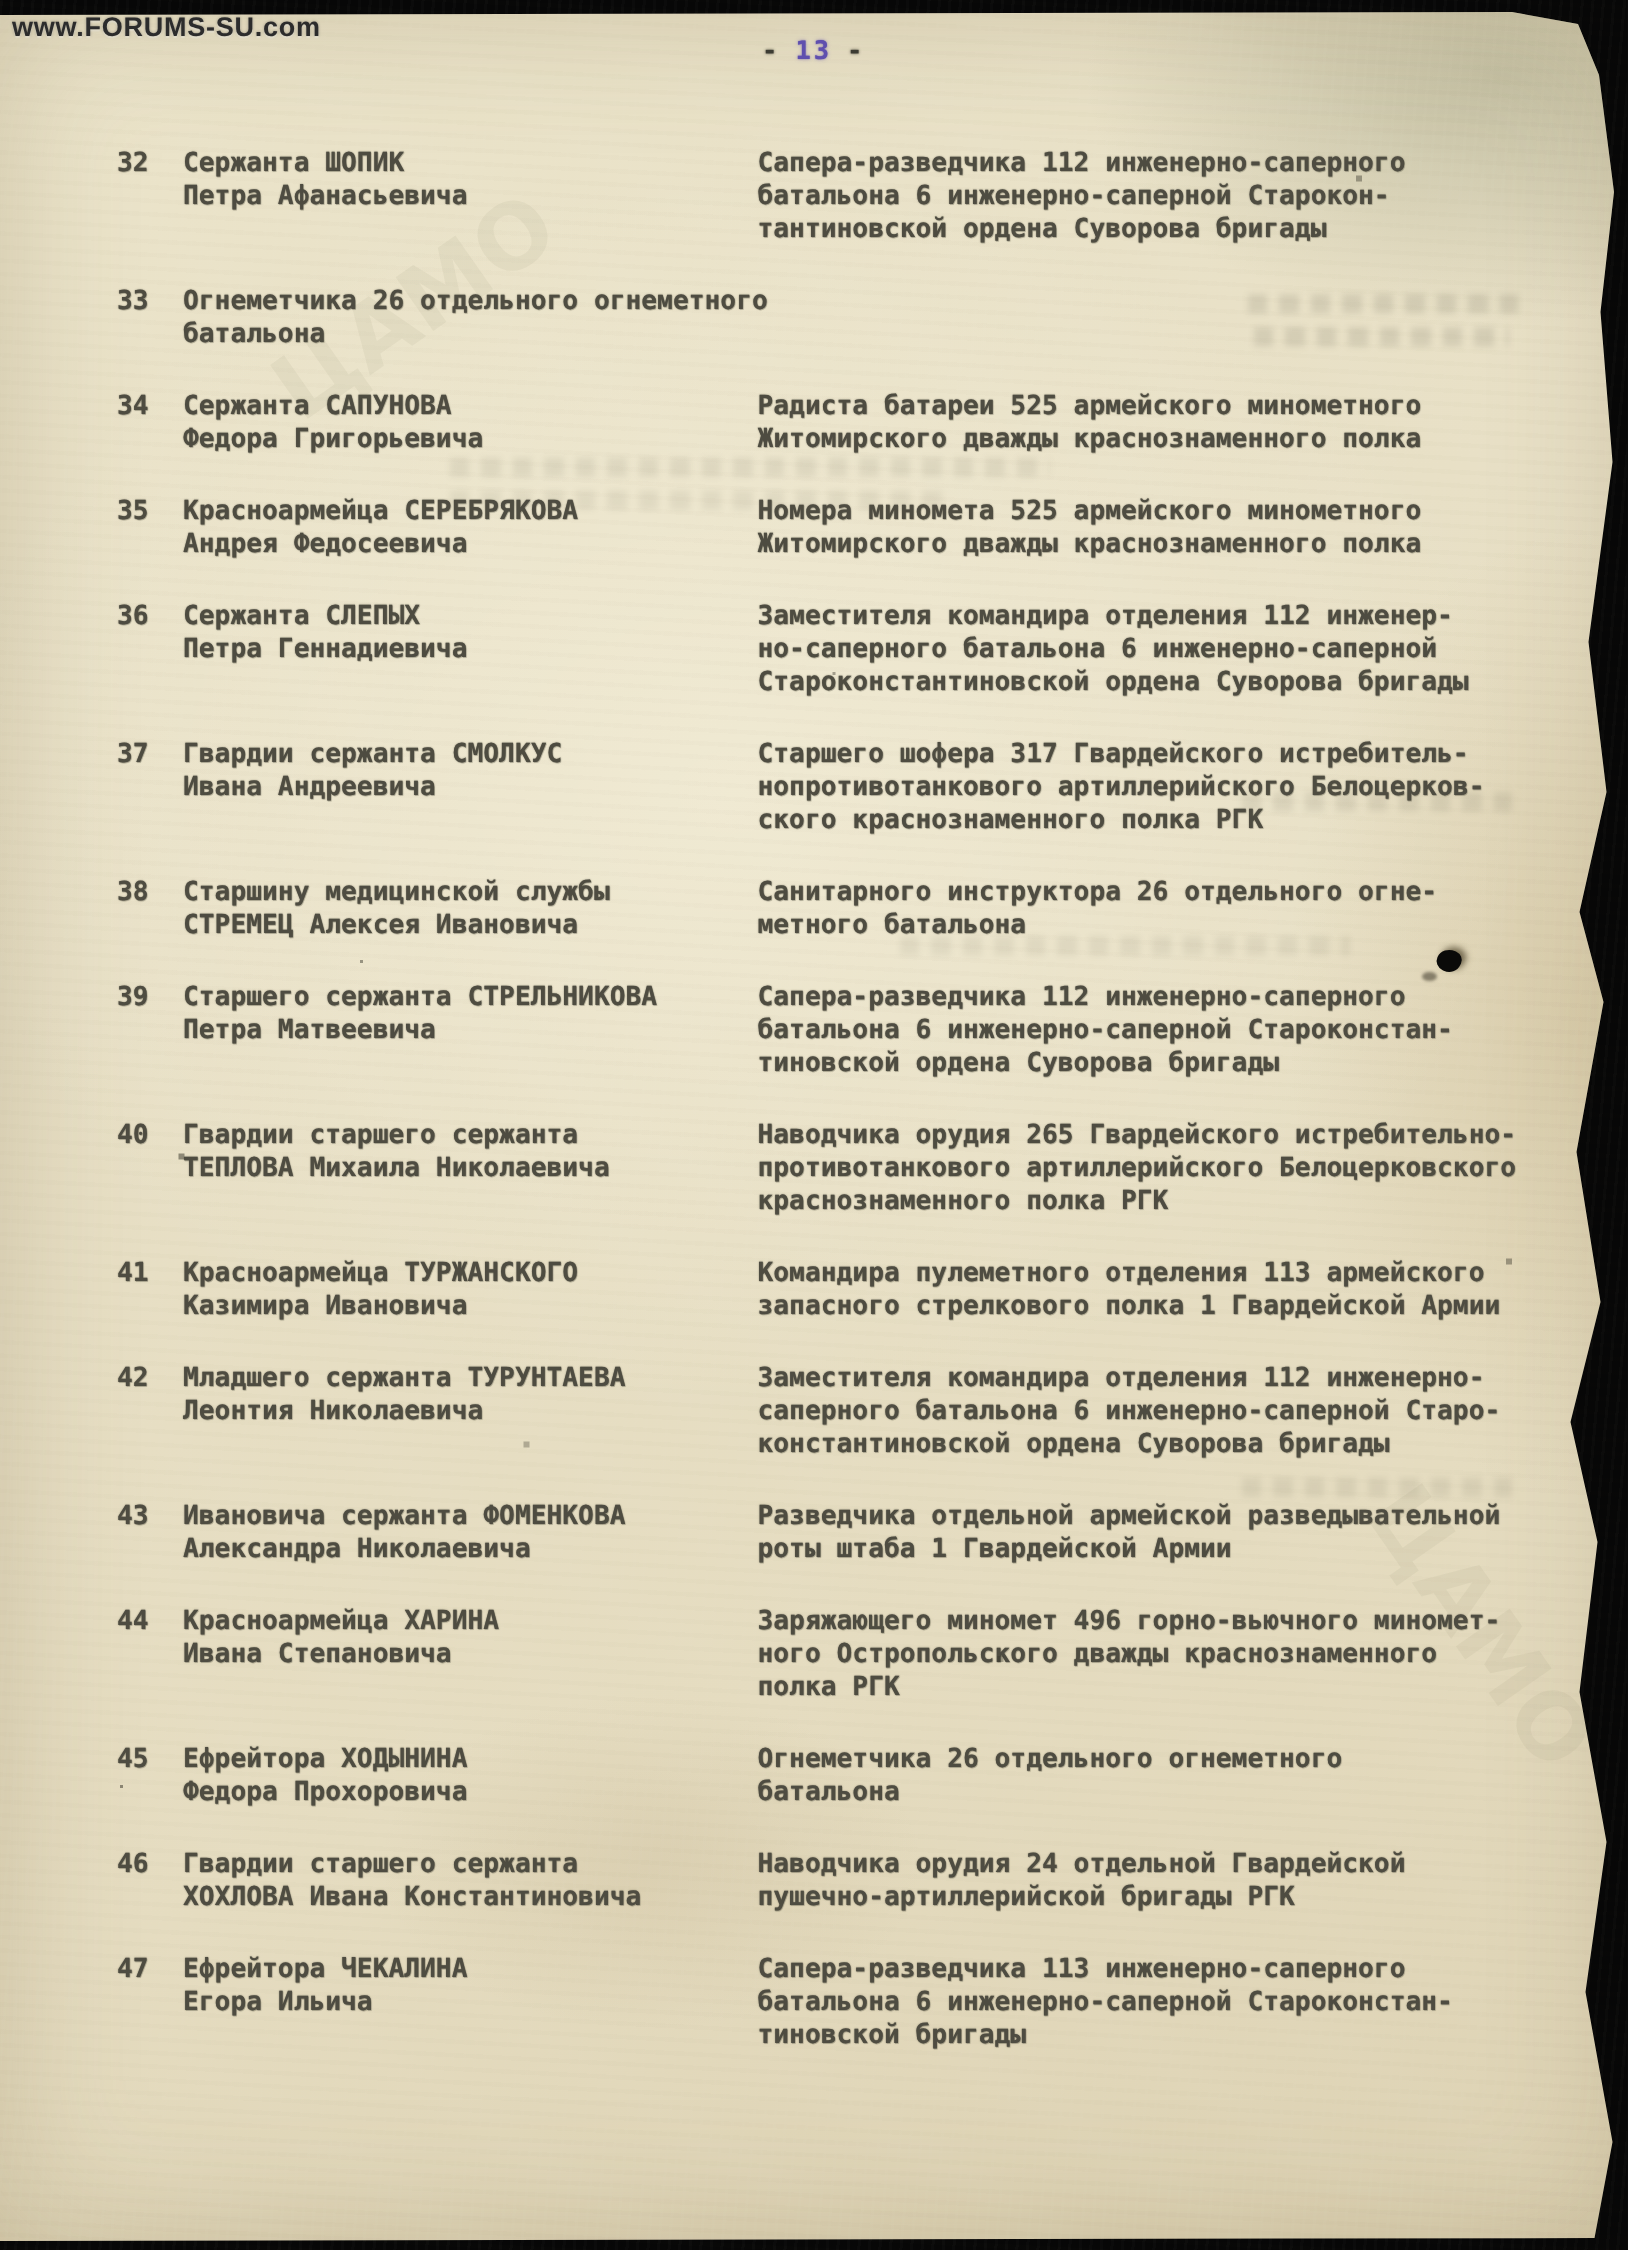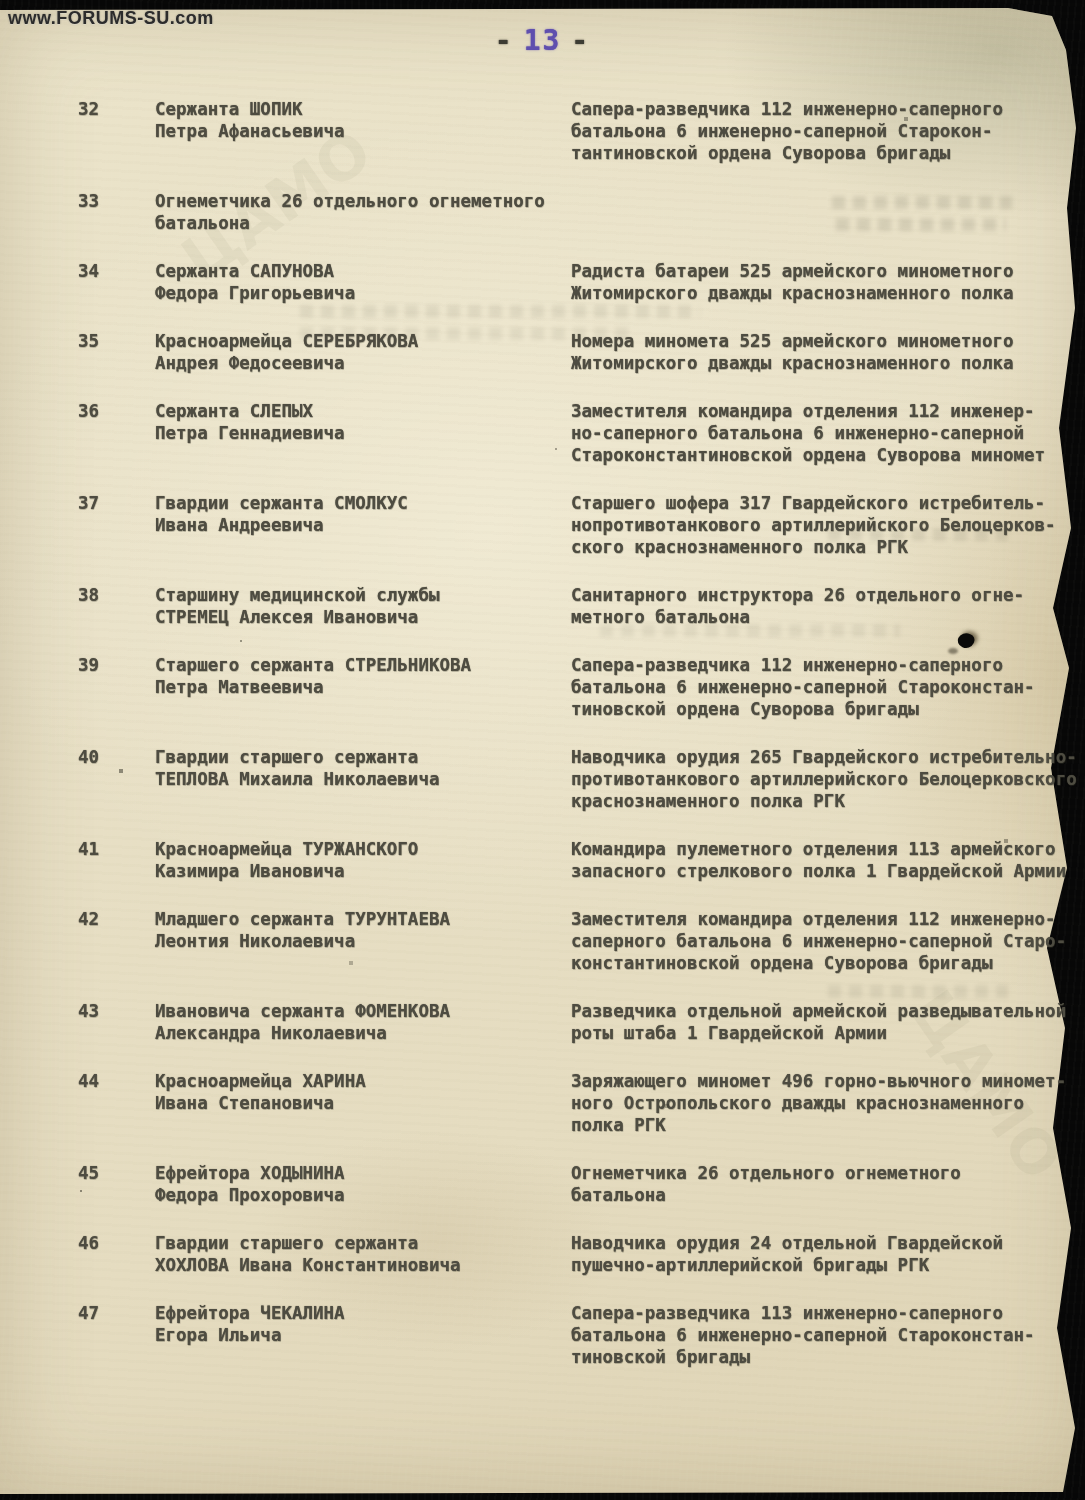--- a/index.html
+++ b/index.html
@@ -31,32 +31,32 @@
       repeating-linear-gradient(95deg, rgba(255,255,240,.04) 0 2px, rgba(0,0,0,0) 2px 7px);
   }
   .forums-watermark{
     position:absolute;left:8px;top:8px;
     font-family:"Liberation Sans", sans-serif;font-weight:bold;font-size:18px;
     color:#2c2c2c;letter-spacing:.5px;
     text-shadow:0 1px 1px rgba(255,255,250,.4), 0 0 2px rgba(0,0,0,.35);
   }
   .page-number{
     position:absolute;left:0;top:24px;width:100%;text-align:center;
-    font-size:28px;font-weight:bold;letter-spacing:2px;
+    font-size:17px;font-weight:bold;letter-spacing:2px;
   }
   .page-number .dash{color:#3d3c33;text-shadow:0 0 2px rgba(50,48,38,.8);}
   .page-number .num{
     color:#5f4fae;margin:0 10px;
     text-shadow:0 0 1px rgba(95,79,174,.9), 0 0 3px rgba(95,79,174,.35);
     filter:blur(.3px);
   }
   .entries{position:absolute;left:78px;top:98px;width:948px;}
   .entry{
     display:grid;grid-template-columns:44px 383px 1fr;
-    margin-bottom:26px;align-items:start;gap:33px;
+    margin-bottom:26px;align-items:start;
   }
   .tw{
     font-size:17.5px;line-height:22px;font-weight:bold;color:#4e4c41;
     text-shadow:0 0 1px rgba(72,70,56,.75), .5px .5px 0 rgba(72,70,56,.25);
     filter:blur(.3px);
   }
   .entry .num{padding-top:0;}
   .entry .left div, .entry .right div{white-space:nowrap;}
   
   .ghost{
@@ -165,21 +165,21 @@
 
   <div class="entry">
     <div class="num tw">36</div>
     <div class="left tw">
           <div>Сержанта СЛЕПЫХ</div>
           <div>Петра Геннадиевича</div>
         </div>
     <div class="right tw">
           <div>Заместителя командира отделения 112 инженер-</div>
           <div>но-саперного батальона 6 инженерно-саперной</div>
-          <div>Староконстантиновской ордена Суворова миномет</div>
+          <div>Староконстантиновской ордена Суворова бригады</div>
         </div>
   </div>
 
   <div class="entry">
     <div class="num tw">37</div>
     <div class="left tw">
           <div>Гвардии сержанта СМОЛКУС</div>
           <div>Ивана Андреевича</div>
         </div>
     <div class="right tw">

